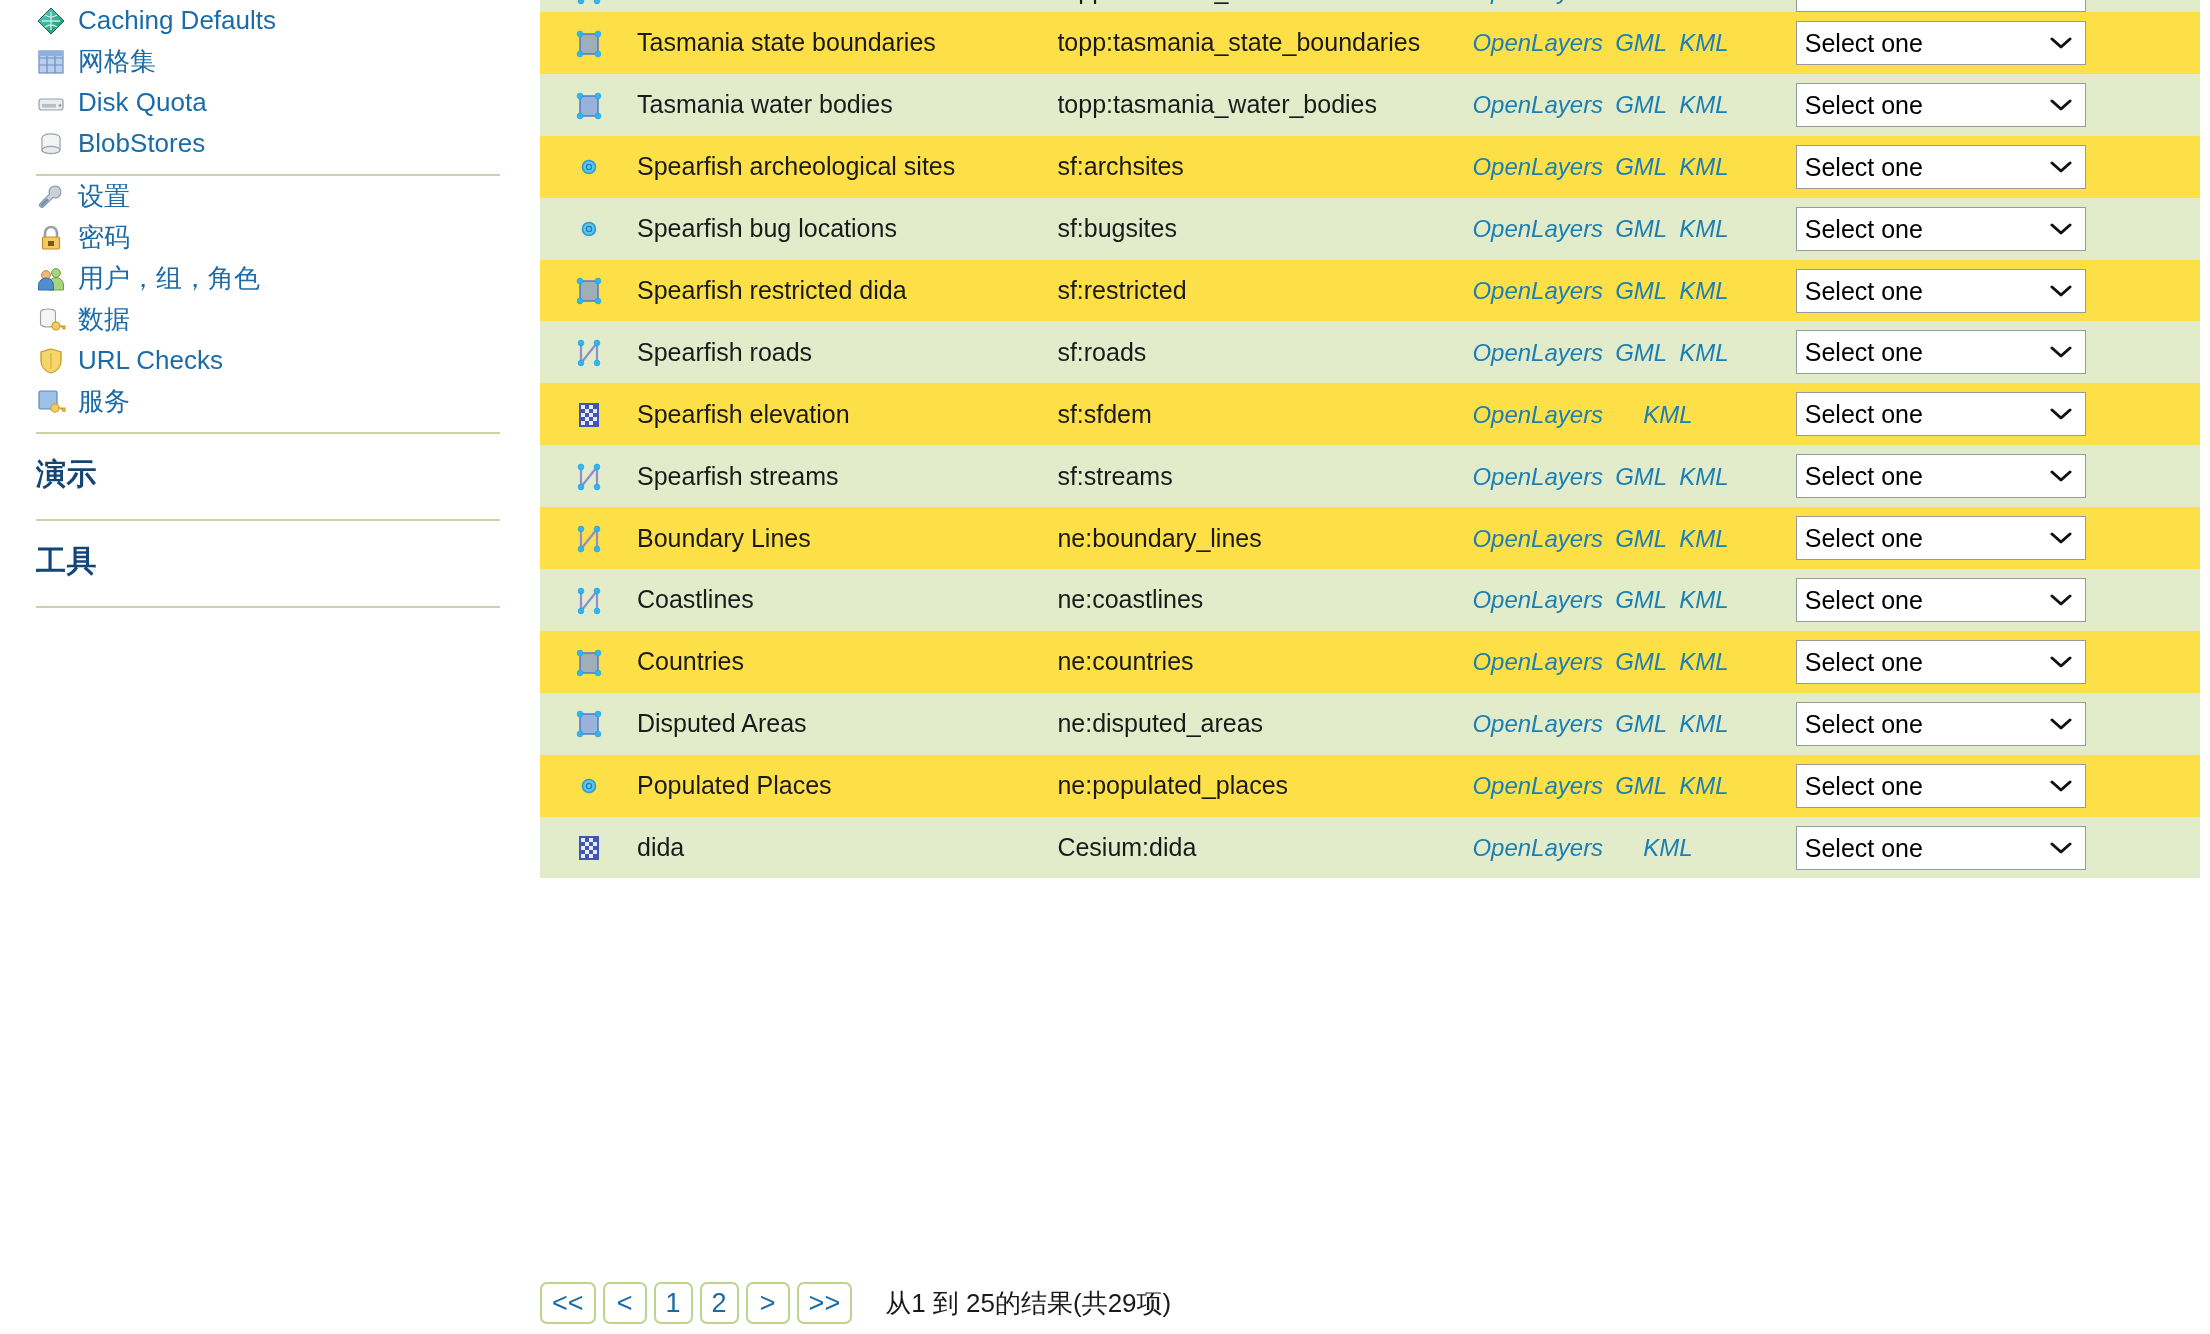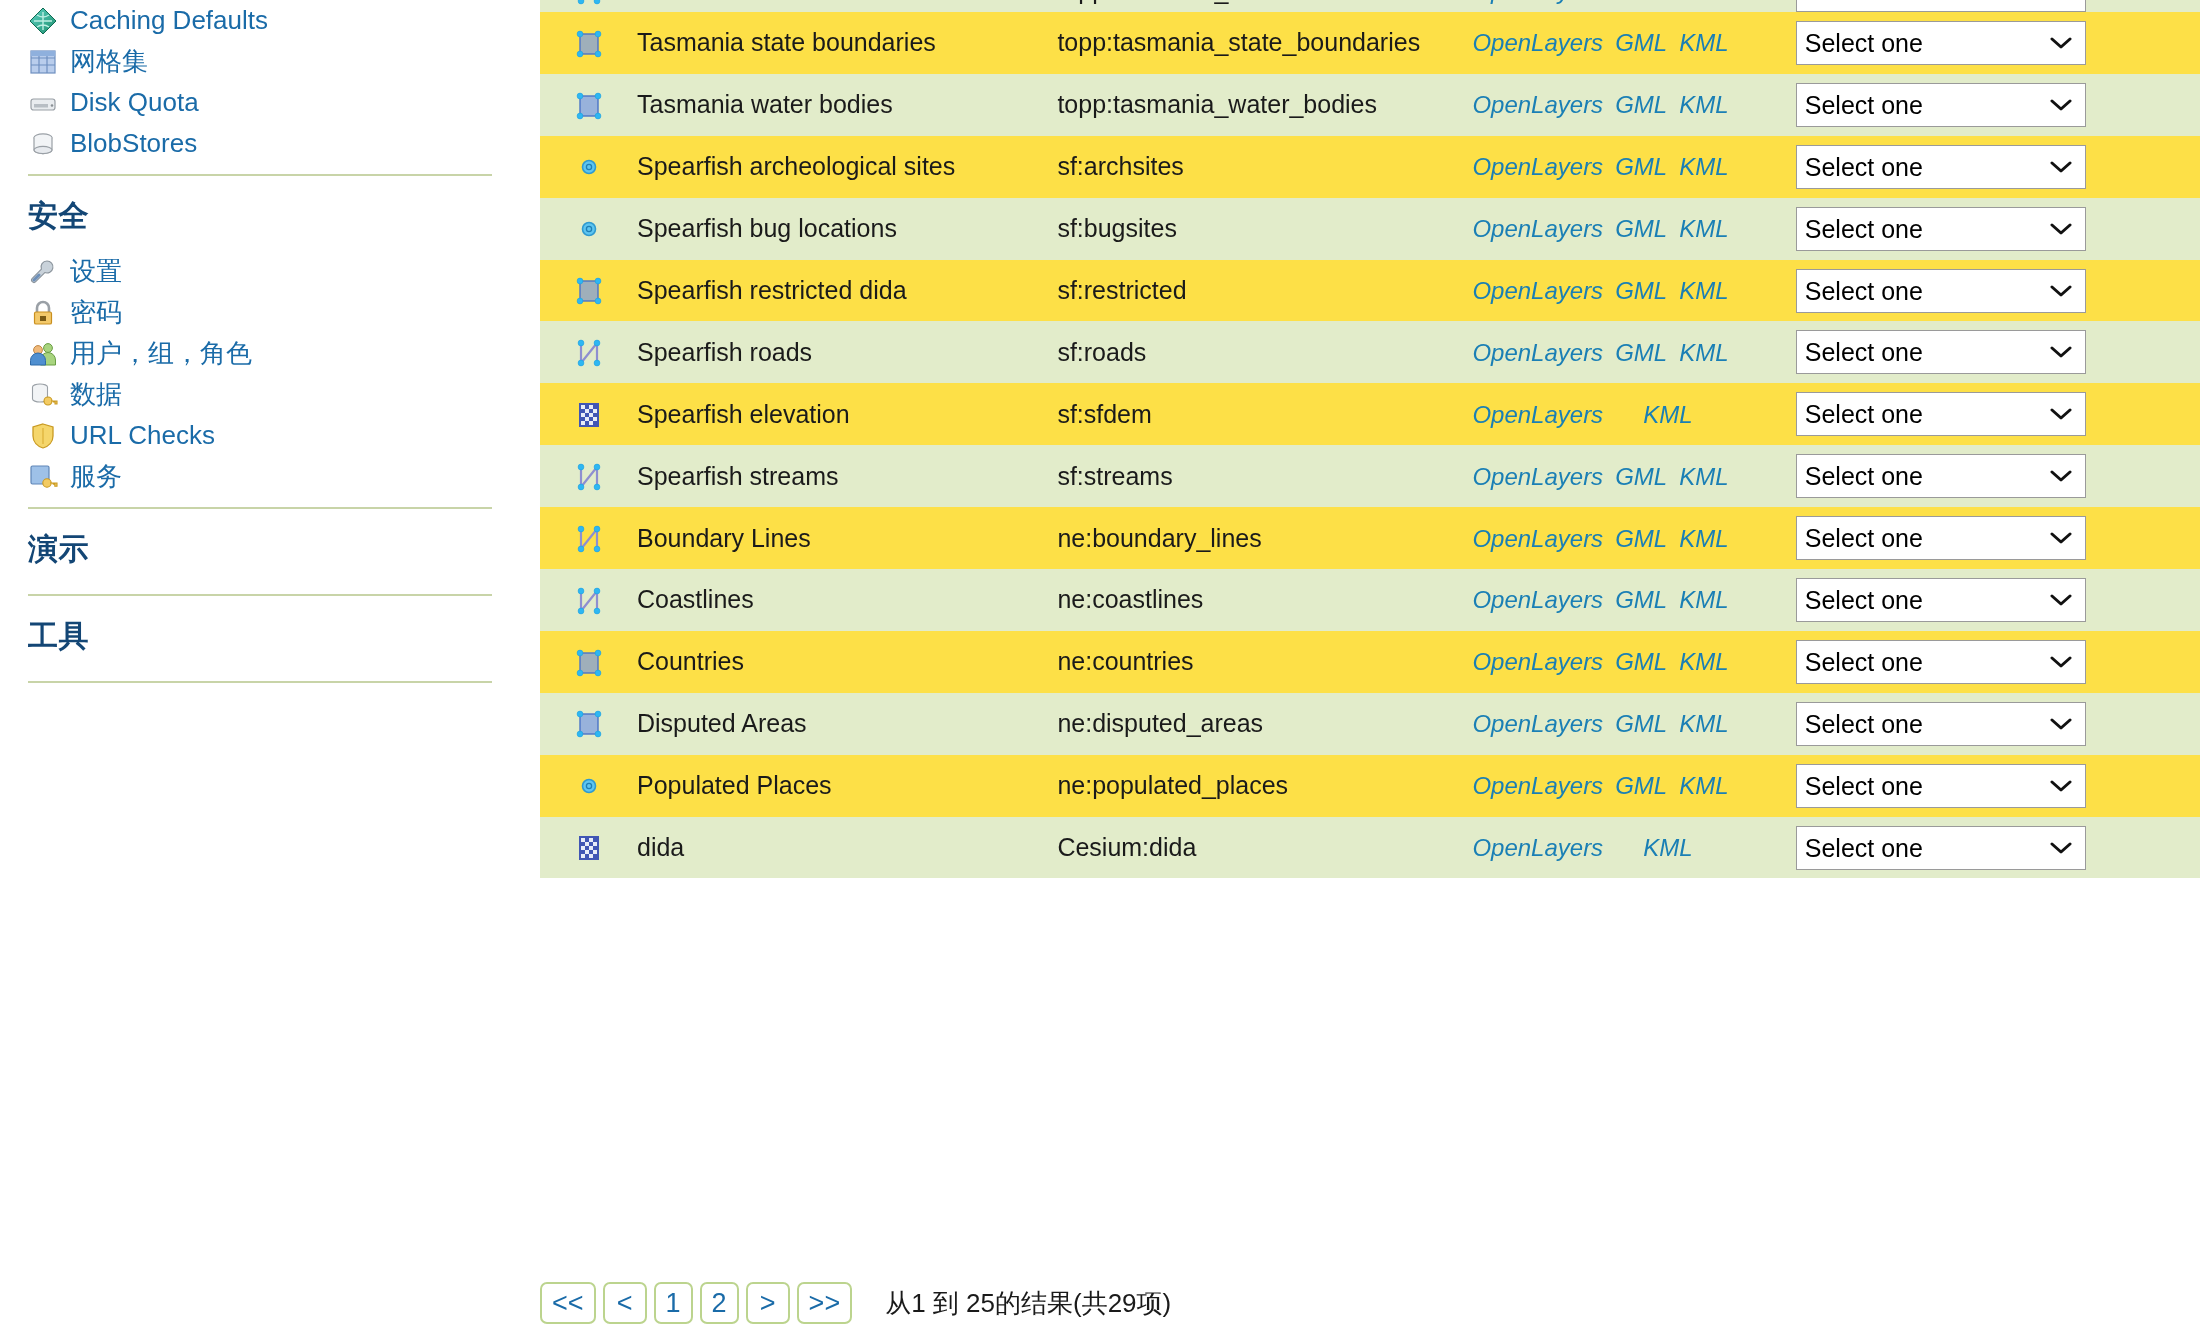--- a/index.html
+++ b/index.html
@@ -8,21 +8,21 @@
     width: 2210px; height: 1334px;
     background: #ffffff;
     font-family: "Liberation Sans", sans-serif;
     overflow: hidden;
   }
   #root { position: relative; width: 2210px; height: 1334px; }
 
   
   #sidebar {
     position: absolute;
-    left: 0; top: 0;
+    left: 8px; top: 0;
     width: 520px;
     height: 1012px;
     background: #ffffff;
     padding: 0;
   }
   .side-group { padding: 0 0 0 0; }
   .side-rule {
     margin: 10px 28px 0 28px;
     border-top: 2px solid #c8d4a8;
     height: 0;
@@ -204,21 +204,20 @@
         <path d="M6 8.5 V21 a9 3.6 0 0 0 18 0 V8.5" fill="#f2f4f6" stroke="#9aa0a6" stroke-width="1.2"></path>
         <ellipse cx="15" cy="21" rx="9" ry="3.6" fill="#e7eaee" stroke="#9aa0a6" stroke-width="1.1"></ellipse>
             </svg>
           </span>
           <span class="side-item-label">BlobStores</span>
         </div>
       </div>
 
     <div class="side-rule"></div>
 
-    <div class="side-heading">安全</div>
 
     <div class="side-group" id="side-sec">
         <div class="side-item">
           <span class="side-ico">
             <svg width="30" height="30" viewBox="0 0 30 30">
               <path d="M19 4a6 6 0 0 0-5.6 8.2L4.3 21.3a2.4 2.4 0 0 0 3.4 3.4l9.1-9.1A6 6 0 1 0 19 4z" fill="#c9d2da" stroke="#8a939b" stroke-width="1.1"></path>
         <path d="M6 23l5-5" stroke="#6d8fb8" stroke-width="3" stroke-linecap="round"></path>
             </svg>
           </span>
           <span class="side-item-label">设置</span>

